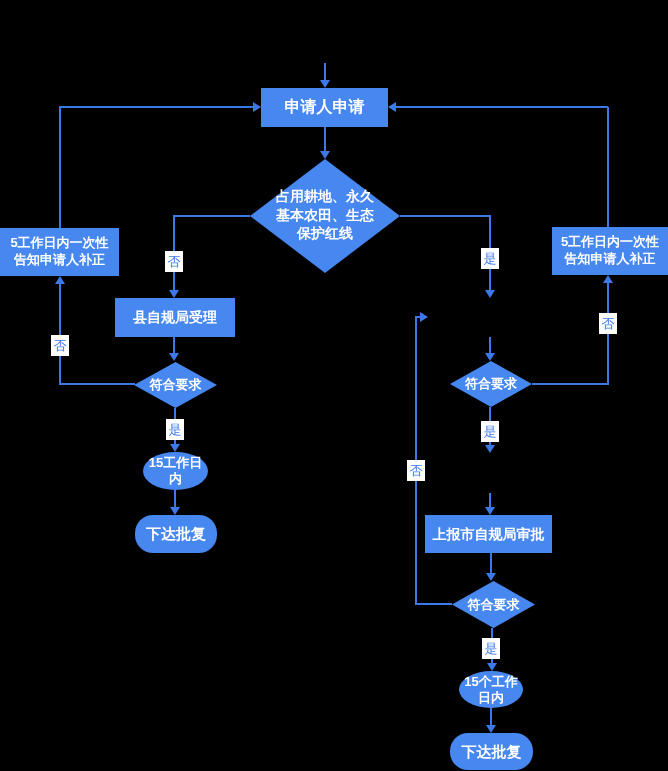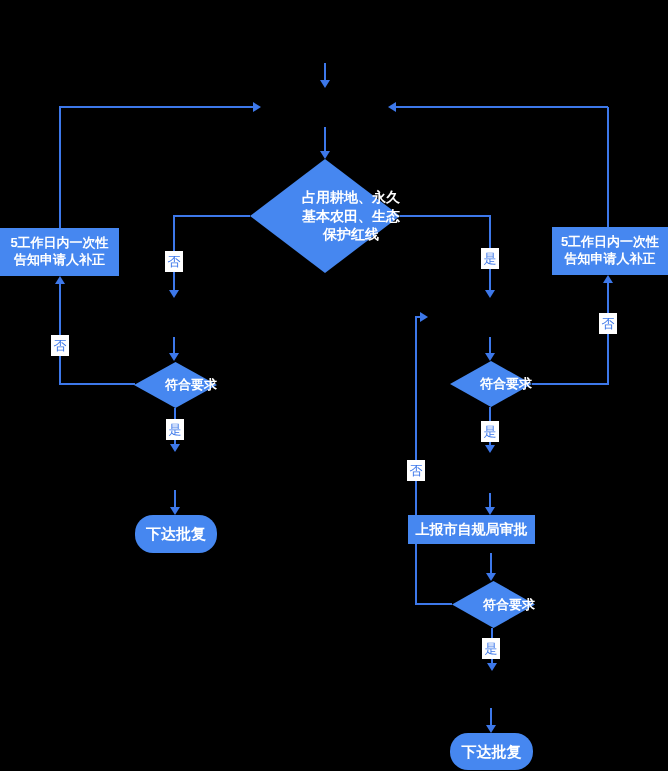--- a/index.html
+++ b/index.html
@@ -23,26 +23,27 @@
     white-space: pre-line;
     line-height: 1.3;
     box-sizing: border-box;
   }
   .ellipse { border-radius: 50%; }
   .stadium { border-radius: 18px; }
   .diamond-wrap {
     position: absolute;
     display: flex;
     align-items: center;
-    justify-content: flex-end;
+    justify-content: center;
     text-align: center;
     color: var(--node-text, #fff);
     font-weight: bold;
     white-space: pre-line;
     line-height: 1.35;
+    font-family: Liberation Serif, serif;
   }
   .diamond-wrap::before {
     content: "";
     position: absolute;
     inset: 0;
     background: var(--shape-fill, #4687f0);
     clip-path: polygon(50% 0, 100% 50%, 50% 100%, 0 50%);
   }
   .diamond-wrap > span { position: relative; }
   .line { position: absolute; background: var(--line, #3d78ea); }
@@ -134,49 +135,55 @@
   <div class="edge-label" style="left:407px;top:460px">否</div>
 
   <div class="line v" style="left:491px;top:628px;height:36px"></div>
   <div class="arrow down" style="left:487px;top:663px"></div>
   <div class="edge-label" style="left:482px;top:638px">是</div>
 
   <div class="line v" style="left:490px;top:708px;height:18px"></div>
   <div class="arrow down" style="left:486px;top:725px"></div>
 
 
+  <div class="node" style="left:261px;top:88px;width:127px;height:39px;font-size:16px">申请人申请</div>
 
   <div class="diamond-wrap" style="left:250px;top:159px;width:150px;height:114px;font-size:14px">
     <span>占用耕地、永久
 基本农田、生态
 保护红线</span>
   </div>
 
   <div class="node" style="left:0px;top:228px;width:119px;height:48px;font-size:13px">5工作日内一次性
 告知申请人补正</div>
 
+  <div class="node" style="left:115px;top:298px;width:120px;height:39px;font-size:14px">县自规局受理</div>
 
   <div class="diamond-wrap" style="left:134px;top:362px;width:83px;height:46px;font-size:13px">
     <span>符合要求</span>
   </div>
 
+  <div class="node ellipse" style="left:143px;top:452px;width:65px;height:38px;font-size:13px;line-height:1.2">15工作日
+内</div>
 
   <div class="node stadium" style="left:135px;top:515px;width:82px;height:38px;font-size:15px">下达批复</div>
 
 
   <div class="node" style="left:552px;top:227px;width:116px;height:48px;font-size:13px">5工作日内一次性
 告知申请人补正</div>
 
   <div class="diamond-wrap" style="left:450px;top:361px;width:82px;height:46px;font-size:13px">
     <span>符合要求</span>
   </div>
 
 
-  <div class="node" style="left:408px;top:515px;width:127px;height:29px;font-size:14px">上报市自规局审批</div>
+  <div class="node" style="left:425px;top:515px;width:127px;height:38px;font-size:14px">上报市自规局审批</div>
 
   <div class="diamond-wrap" style="left:452px;top:581px;width:83px;height:47px;font-size:13px">
     <span>符合要求</span>
   </div>
 
+  <div class="node ellipse" style="left:459px;top:671px;width:64px;height:37px;font-size:13px;line-height:1.2">15个工作
+日内</div>
 
   <div class="node stadium" style="left:450px;top:733px;width:83px;height:37px;font-size:15px">下达批复</div>
 
 </div>
 
 </body></html>

